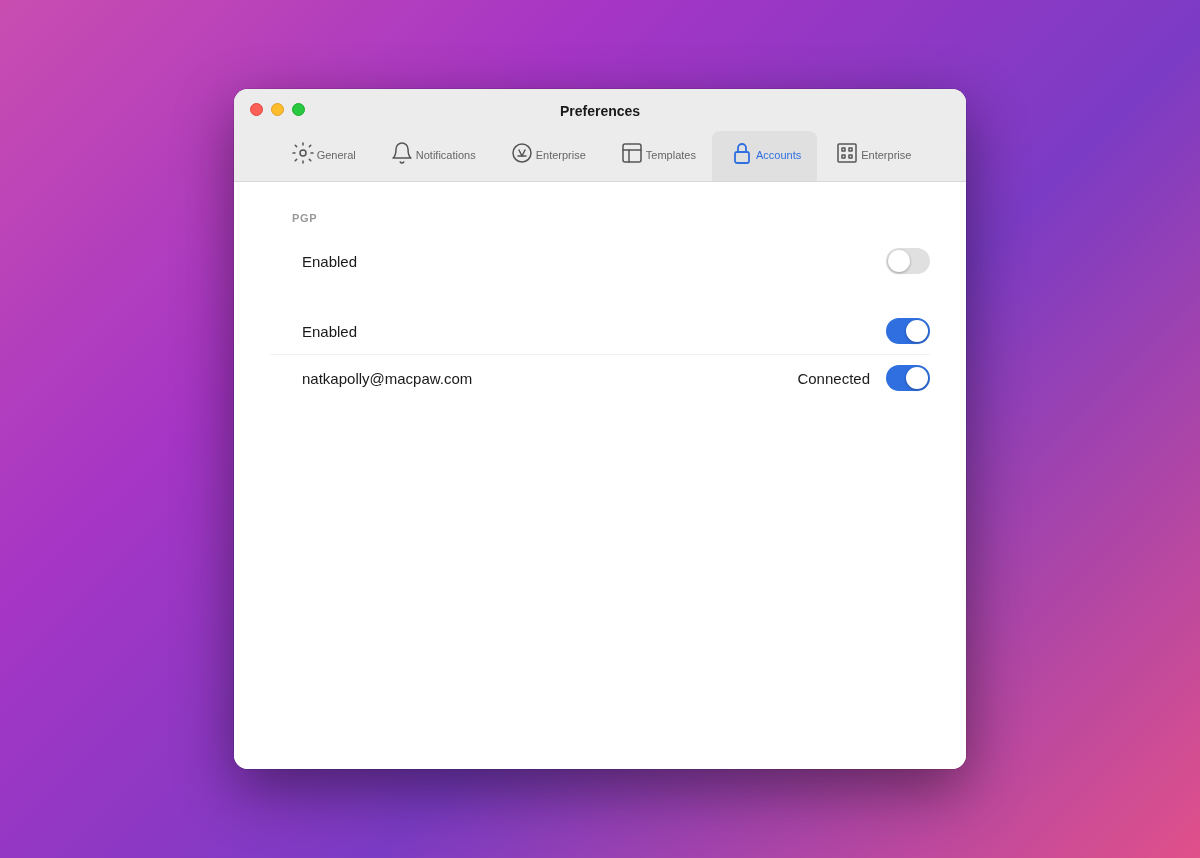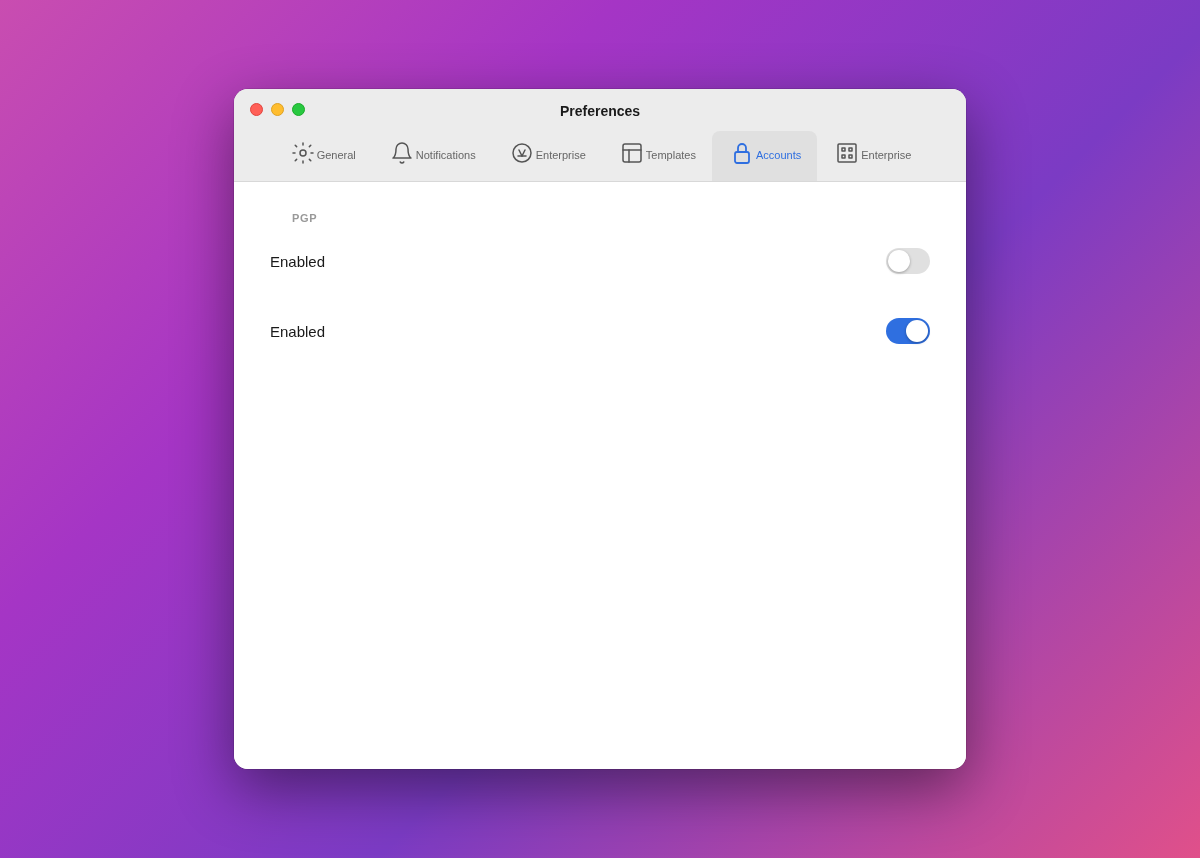--- a/index.html
+++ b/index.html
@@ -137,20 +137,21 @@
       border-bottom: 1px solid #f0f0f0;
     }
 
     .setting-row:last-of-type {
       border-bottom: none;
     }
 
     .setting-label {
       font-size: 15px;
       color: #1a1a1a;
+      margin-left: 32px;
     }
 
     .setting-label.email {
       color: #1a1a1a;
     }
 
     .connected-status {
       font-size: 15px;
       color: #1a1a1a;
       margin-right: 16px;
@@ -316,17 +317,26 @@
     <div>
 
       <div class="setting-row">
         <span class="setting-label">Enabled</span>
         <div class="toggle on">
           <div class="toggle-knob"></div>
         </div>
       </div>
 
 
+      <div class="setting-row">
+        <span class="setting-label email">natkapolly@macpaw.com</span>
+        <div class="setting-right">
+          <span class="connected-status">Connected</span>
+          <div class="toggle on">
+            <div class="toggle-knob"></div>
+          </div>
+        </div>
+      </div>
 
     </div>
 
   </div>
 </div>
 
 </body></html>

